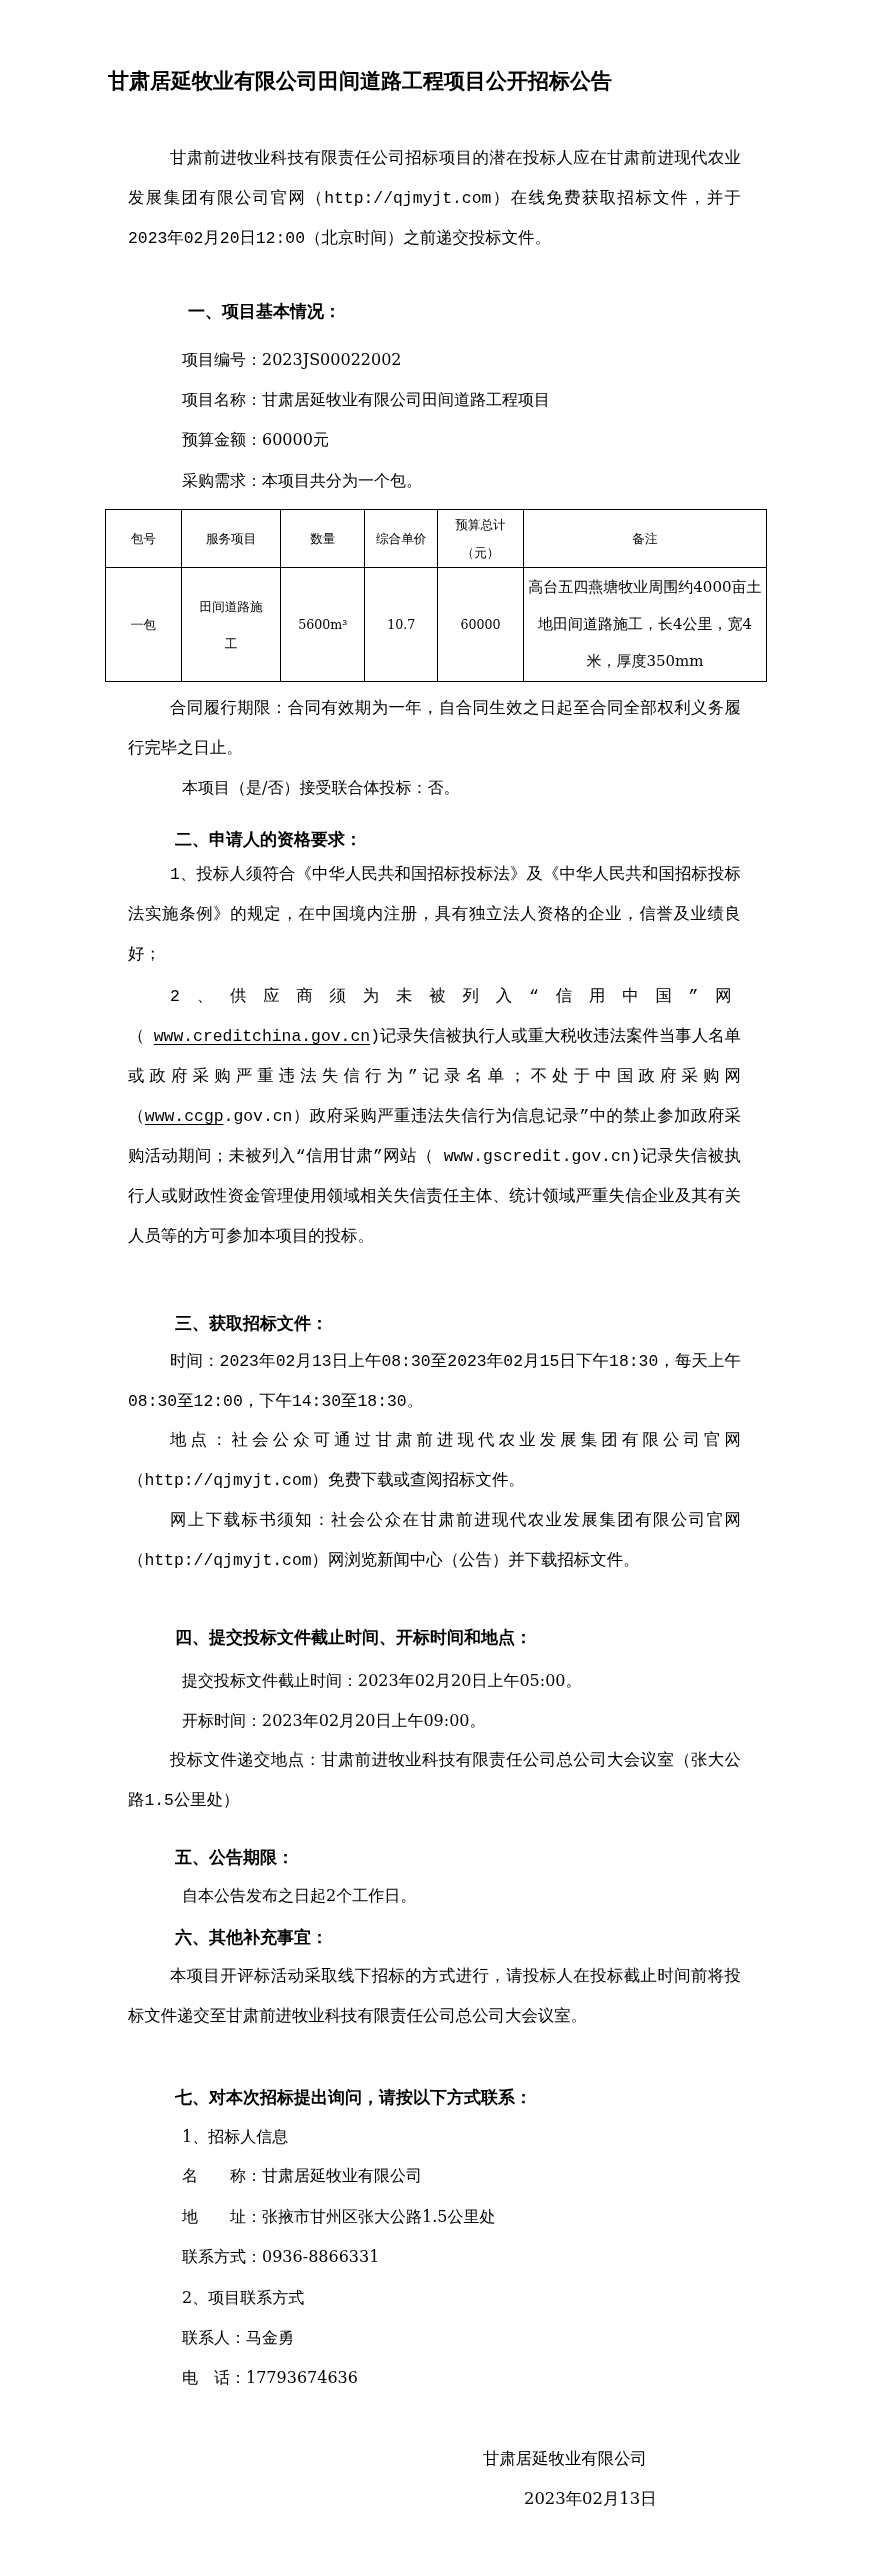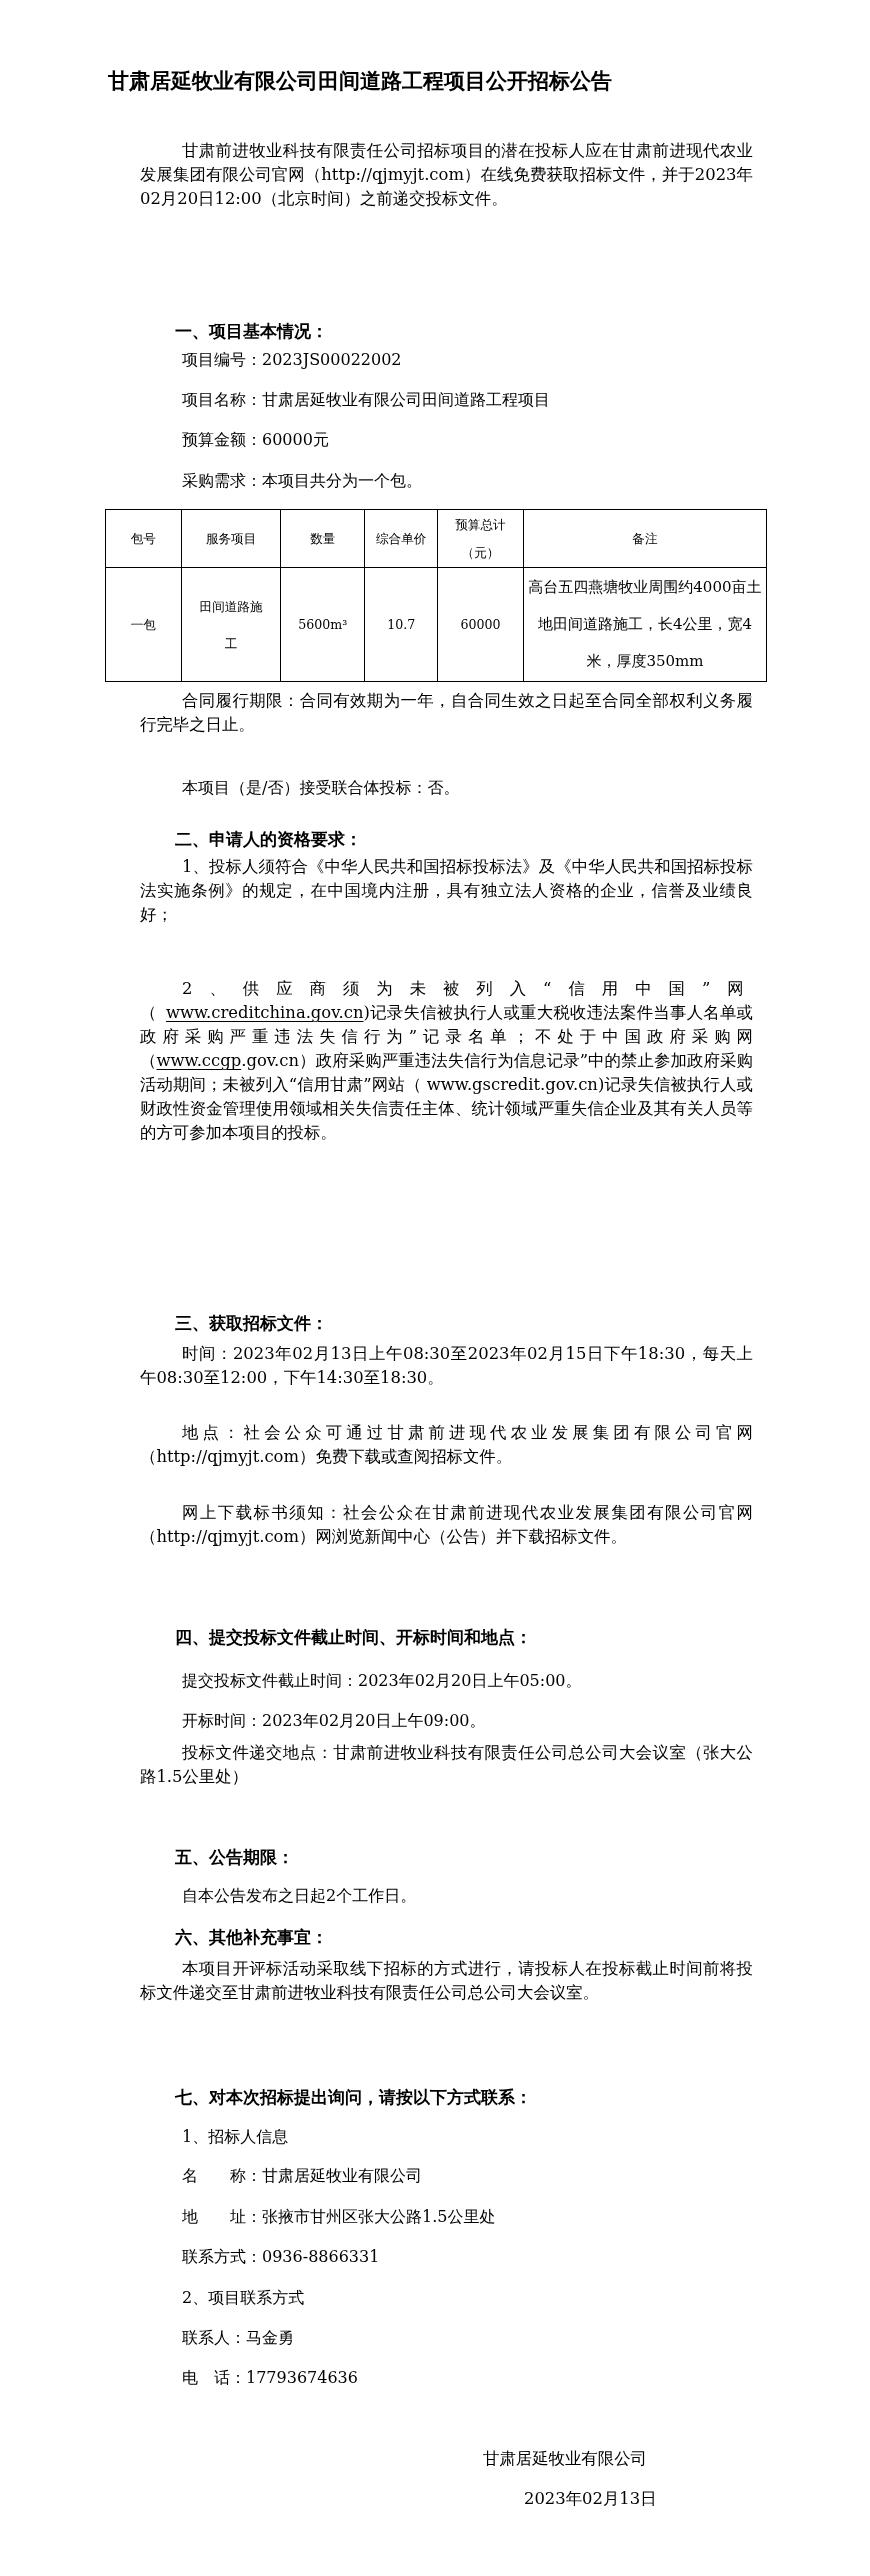--- a/index.html
+++ b/index.html
@@ -1,22 +1,22 @@
 <!DOCTYPE html>
 <html style="font-size:8.8px"><head>
 <meta charset="utf-8">
 <style>
   html, body { margin:0; padding:0; background:#ffffff; }
   body { width:870px; height:2576px; position:relative; overflow:hidden;
          font-family:"DejaVu Serif","Liberation Serif",serif; color:#000; }
   .title { position:absolute; left:0; width:720px; top:65px; text-align:center;
            font-family:"DejaVu Sans","Liberation Sans",sans-serif; font-weight:bold;
            font-size:21px; letter-spacing:0px; line-height:33px; }
-  .para { position:absolute; left:140px; width:613px; font-size:16.4px;
-          line-height:24px; text-align:justify; text-align-last:left; }
+  .para { position:absolute; left:128px; width:613px; font-size:16.4px;
+          line-height:40px; text-align:justify; text-align-last:left;font-family:Liberation Mono, monospace; }
   .para.indent { text-indent:42px; }
   .line { position:absolute; left:182px; font-size:16px; line-height:39px; white-space:nowrap; }
   .heading { position:absolute; left:175px; font-size:17px; font-weight:bold; line-height:39px;
              font-family:"DejaVu Sans","Liberation Sans",sans-serif; white-space:nowrap; }
   .spaced { letter-spacing:9.3px; }
   .u { text-decoration:underline; text-underline-offset:3.3px; text-decoration-thickness:1.1px; }
   table.pkg { position:absolute; left:105px; top:509px; width:662px; border-collapse:collapse;
               font-size:12.6px; }
   table.pkg th, table.pkg td { border:1.1px solid #000; text-align:center; vertical-align:middle;
               font-weight:normal; padding:0 2.2px; line-height:28.5px; }
@@ -25,21 +25,21 @@
   table.pkg td.remark { font-size:15px; }
   .sign { position:absolute; font-size:16.4px; line-height:39px; white-space:nowrap; }
 </style>
 </head>
 <body>
 
 <div class="title">甘肃居延牧业有限公司田间道路工程项目公开招标公告</div>
 
 <div class="para indent" style="top:139px;">甘肃前进牧业科技有限责任公司招标项目的潜在投标人应在甘肃前进现代农业发展集团有限公司官网（http://qjmyjt.com）在线免费获取招标文件，并于2023年02月20日12:00（北京时间）之前递交投标文件。</div>
 
-<div class="heading" style="top:312px;">一、项目基本情况：</div>
+<div class="heading" style="top:292px;margin-left:13px;">一、项目基本情况：</div>
 <div class="line" style="top:340px;">项目编号：2023JS00022002</div>
 <div class="line" style="top:380px;">项目名称：甘肃居延牧业有限公司田间道路工程项目</div>
 <div class="line" style="top:420px;">预算金额：60000元</div>
 <div class="line" style="top:461px;">采购需求：本项目共分为一个包。</div>
 
 <table class="pkg">
   <colgroup>
     <col style="width:76px">
       <col style="width:100px">
       <col style="width:84px">

